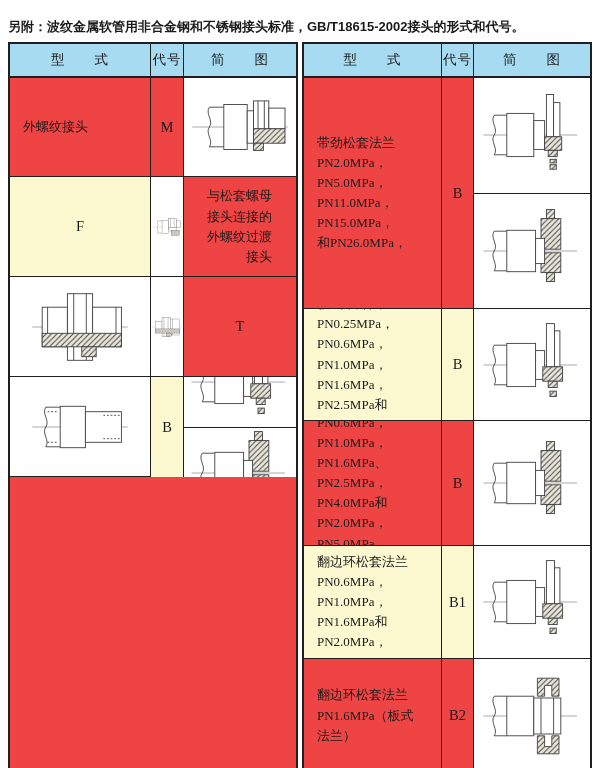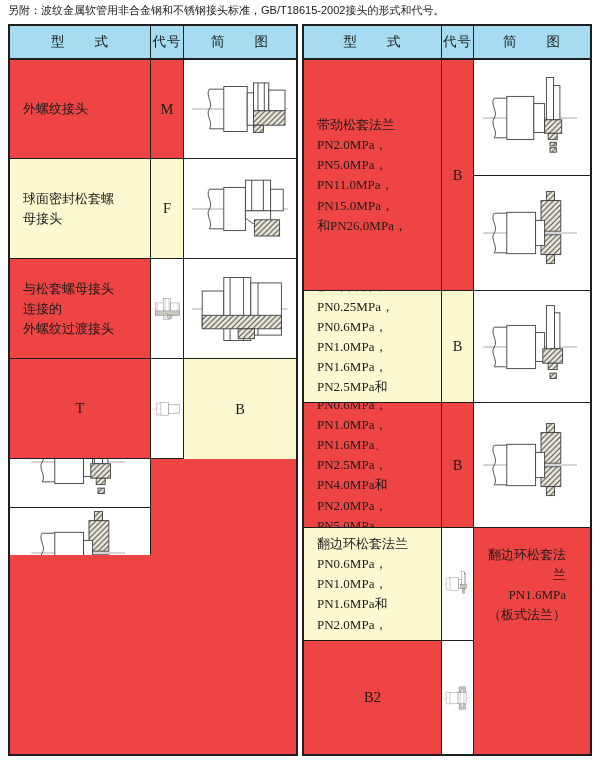--- a/index.html
+++ b/index.html
@@ -6,22 +6,22 @@
     --bd:#1f1f1f;
     --blue:#a6dbf2;
     --yellow:#fcf8cf;
     --ink:#1a1a1a;
   }
   *{box-sizing:border-box;margin:0;padding:0;}
   html,body{width:600px;height:768px;background:#fff;overflow:hidden;}
   body{font-family:"Liberation Serif","DejaVu Serif",serif;color:var(--ink);}
   .title{
     font-family:"Liberation Sans","DejaVu Sans",sans-serif;
-    font-weight:normal;font-size:11px;line-height:1.4;
-    margin:3px 6px 6px 8px;white-space:nowrap;
+    font-weight:bold;font-size:13px;line-height:1.4;
+    margin:18px 6px 6px 8px;white-space:nowrap;
   }
   .tables{display:flex;margin-left:8px;gap:4px;align-items:flex-start;}
   .tbl{border:2px solid var(--bd);background:#ef4444;display:grid;}
   .tl{grid-template-columns:141px 33px 112px;grid-template-rows:34px 99px 100px 100px 100px 96px 199px;}
   .tr{grid-template-columns:138px 32px 116px;grid-template-rows:34px 231px 112px 125px 113px 113px;}
   .c{border-right:1px solid var(--bd);border-bottom:1px solid var(--bd);overflow:hidden;}
   .c:nth-child(3n){border-right:0;text-align:right;}
   .bb0{border-bottom:0 !important;}
   .hd{
     background:var(--blue);border-bottom-width:2px;
@@ -187,21 +187,20 @@
     <div class="c hd">简　　图</div>
 
     <div class="c type">外螺纹接头</div>
     <div class="c code">M</div>
     <div class="c diagc">
       <svg class="diag" viewBox="0 0 116 100" aria-label="male-thread-fitting-diagram">
           <use href="#sym-m"></use>
         </svg>
     </div>
 
-    <div class="c type hl">球面密封松套螺母接头</div>
     <div class="c code hl">F</div>
     <div class="c diagc">
       <svg class="diag" viewBox="0 0 116 100" aria-label="spherical-seal-loose-nut-fitting-diagram">
           <use href="#sym-f"></use>
         </svg>
     </div>
 
     <div class="c type">与松套螺母接头连接的
 外螺纹过渡接头</div>
     <div class="c diagc">
@@ -281,20 +280,21 @@
     <div class="c code">B</div>
     <div class="c diagc">
       <svg class="diag" viewBox="0 0 116 100" aria-label="plate-flat-weld-flange-section-diagram">
           <use href="#sym-flange-full"></use>
         </svg>
     </div>
 
     <div class="c type hl">翻边环松套法兰
 PN0.6MPa，PN1.0MPa，
 PN1.6MPa和PN2.0MPa，</div>
+    <div class="c code hl">B1</div>
     <div class="c diagc">
       <svg class="diag" viewBox="0 0 116 100" aria-label="flanged-ring-loose-flange-diagram">
           <use href="#sym-flange-plate"></use>
         </svg>
     </div>
 
     <div class="c type bb0">翻边环松套法兰
 PN1.6MPa（板式法兰）</div>
     <div class="c code bb0">B2</div>
     <div class="c diagc bb0">

